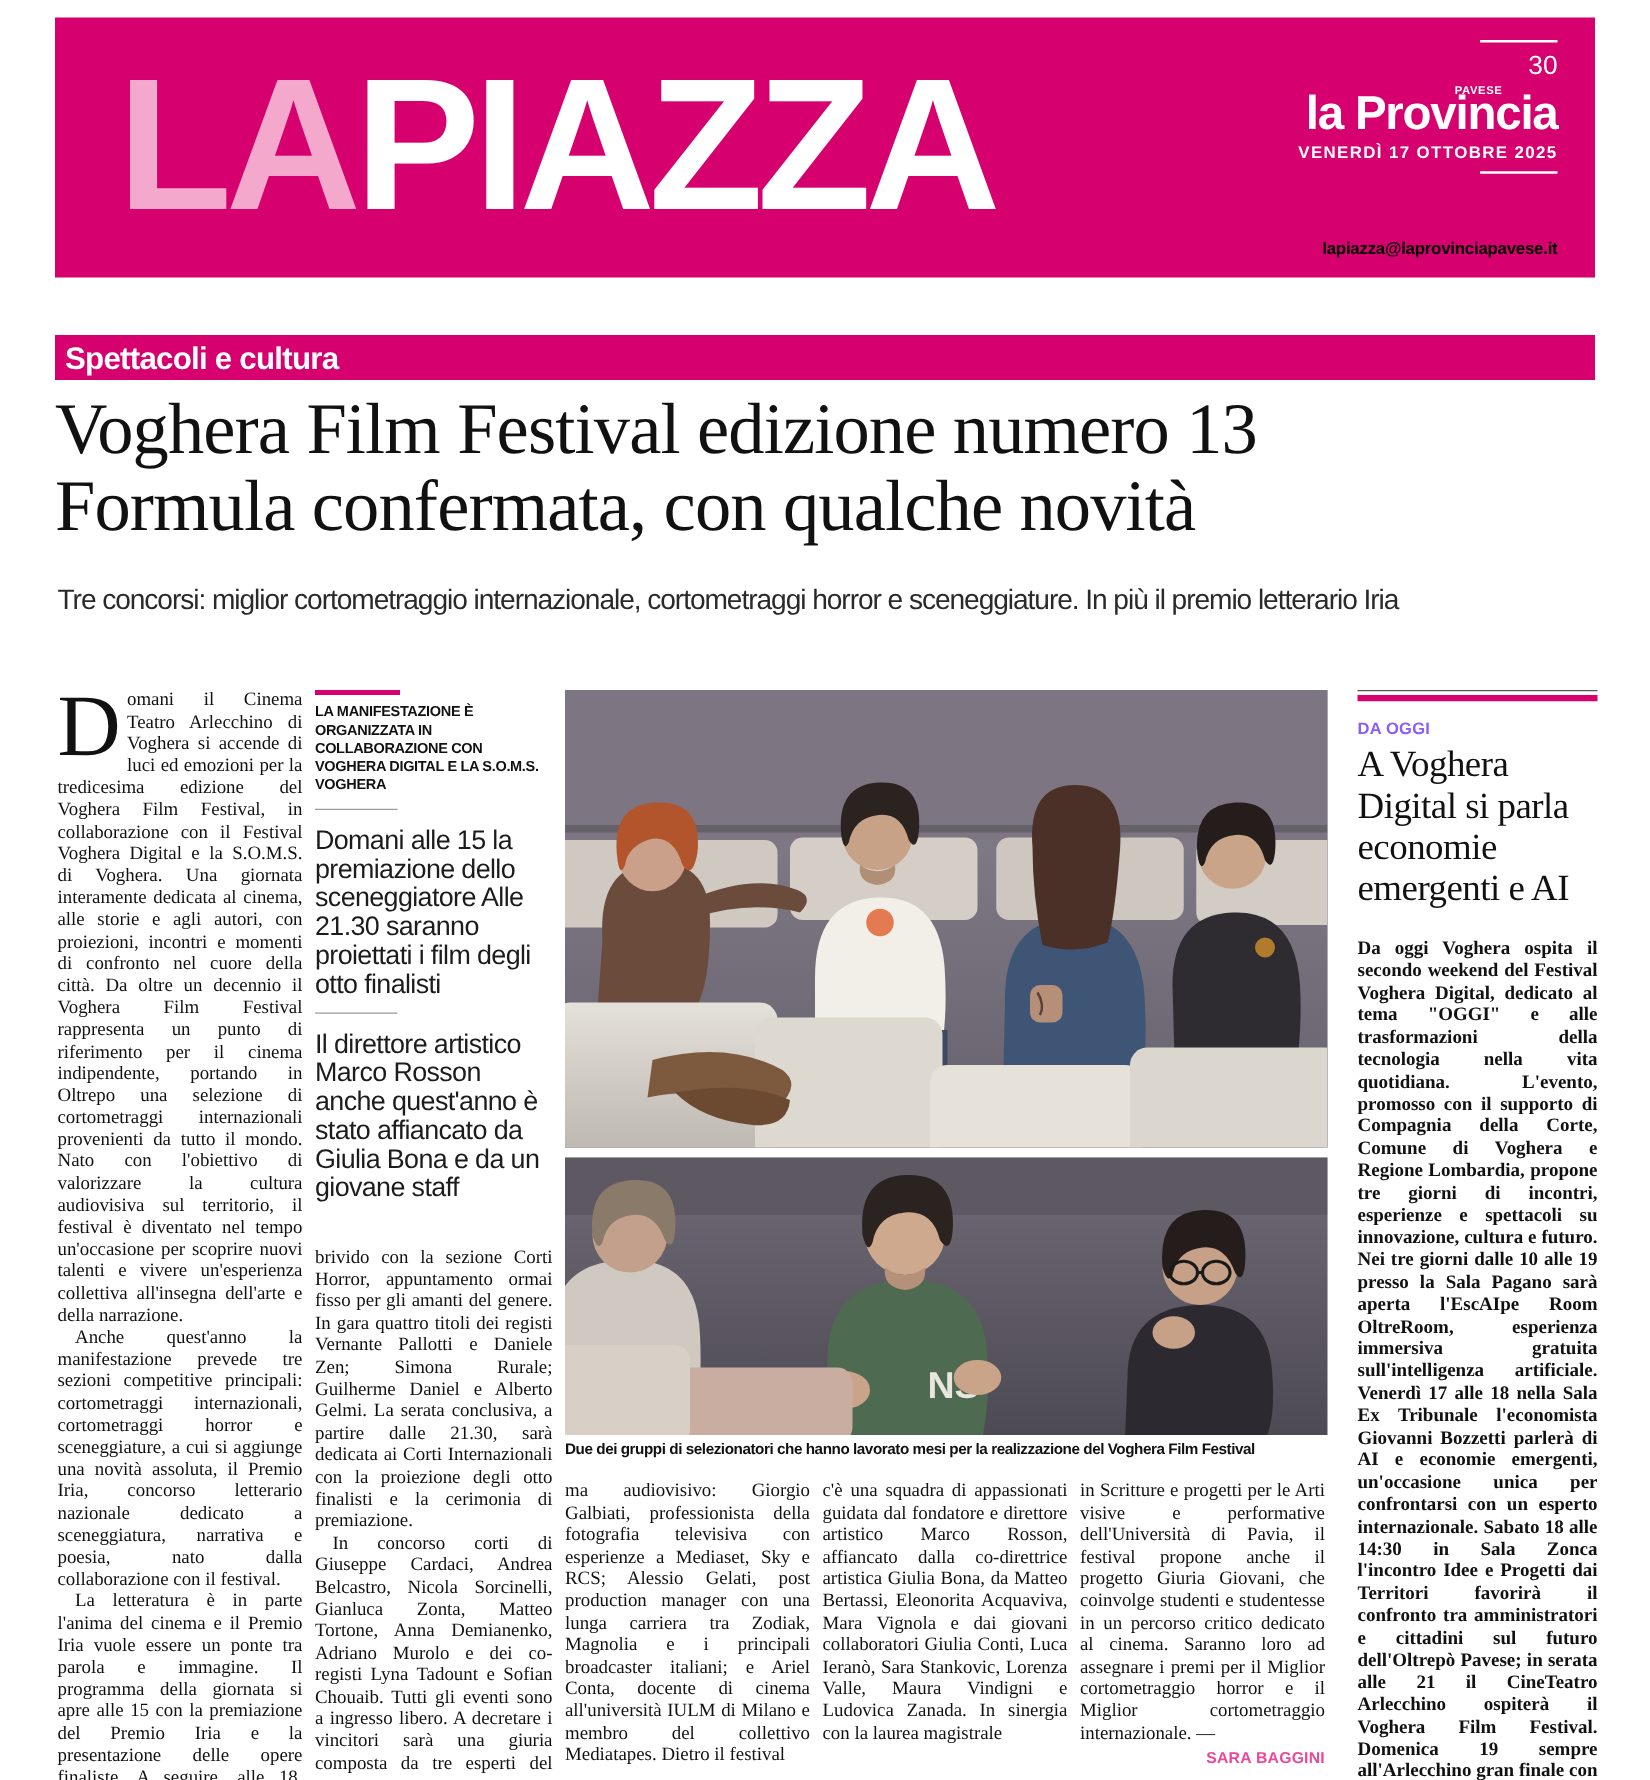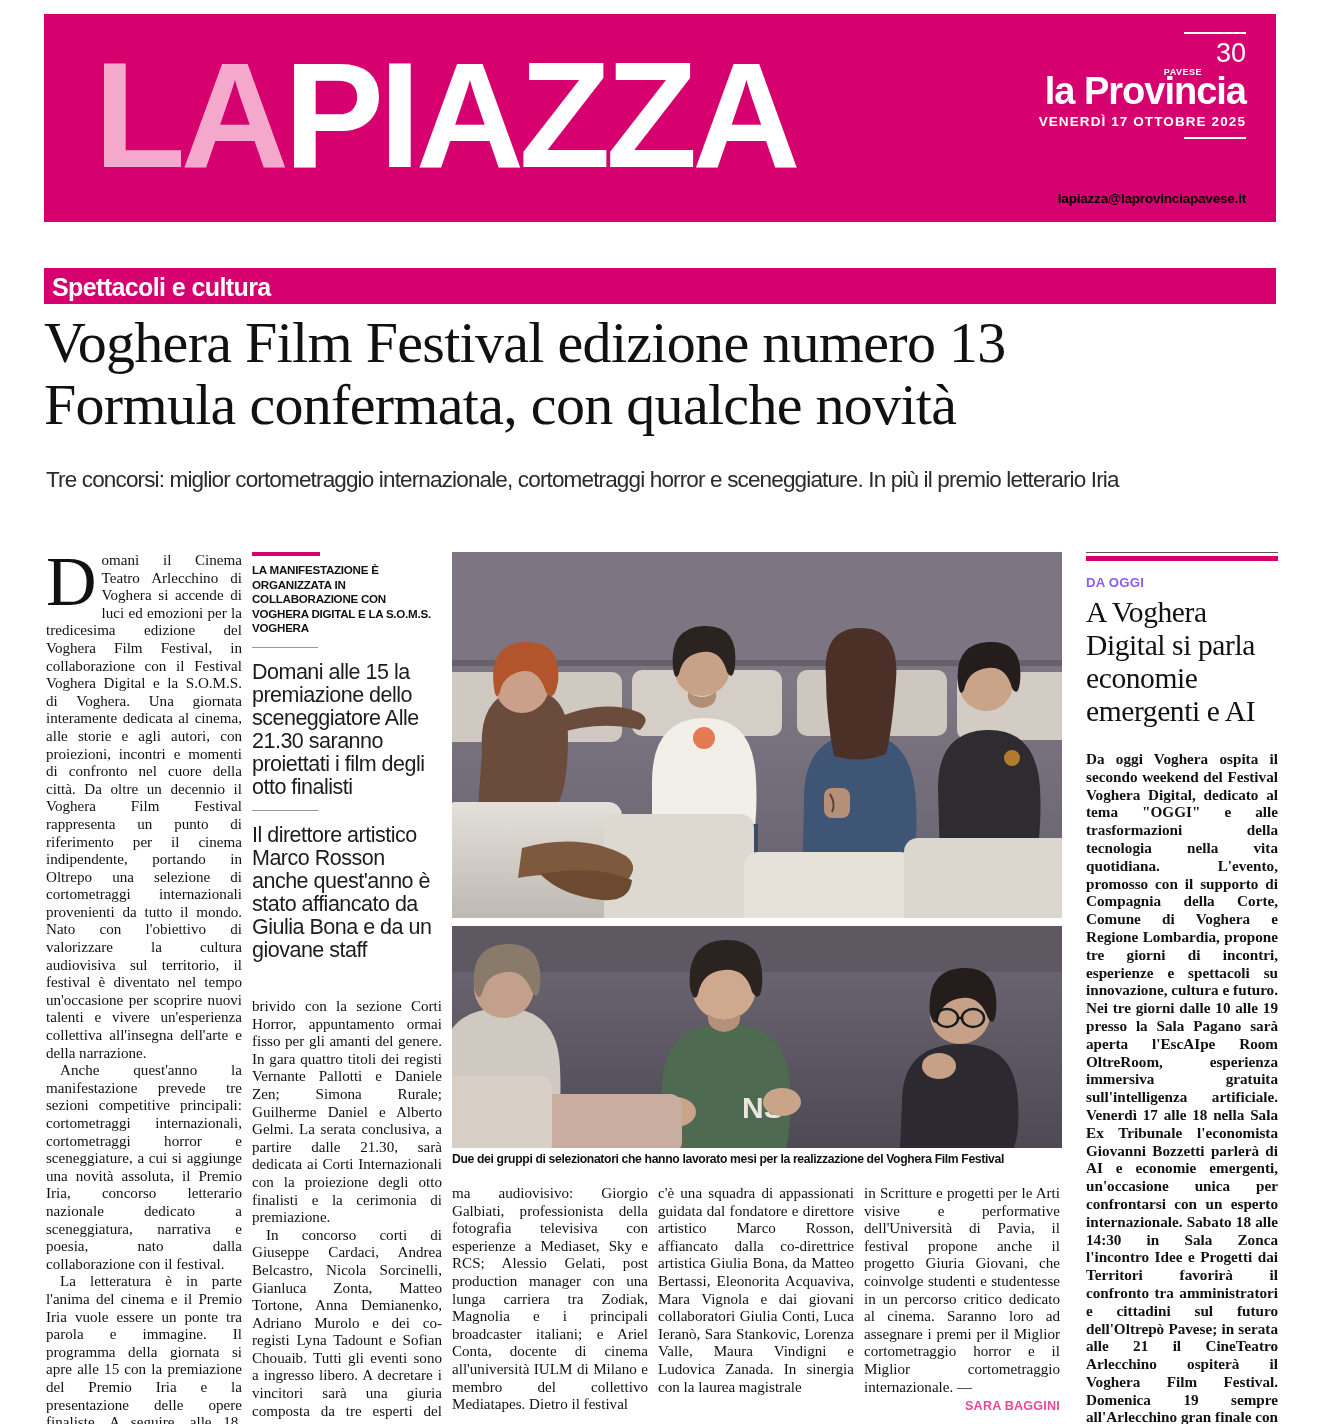--- a/index.html
+++ b/index.html
@@ -30,21 +30,21 @@
     position:absolute; right:30px; top:18px; width:230px;
     text-align:right;
     font-family:"Liberation Sans", sans-serif;
     color:#ffffff;
   }
   .rule-top {
     width:62px; height:2px; background:#ffffff;
     margin-left:auto; margin-bottom:4px;
   }
   .issue-number {
-    font-size:27px; line-height:30px; font-weight:400; letter-spacing:0px;
+    font-size:21px; line-height:30px; font-weight:400; letter-spacing:0px;
   }
   .prov-wrap { position:relative; display:inline-block; margin-top:2px; }
   .provincia {
     font-size:38px; line-height:42px; font-weight:bold; letter-spacing:-1px;
     white-space:nowrap;
   }
   .prov-sup {
     position:absolute; right:44px; top:-3px;
     font-size:9px; font-weight:bold; letter-spacing:0.5px;
   }

